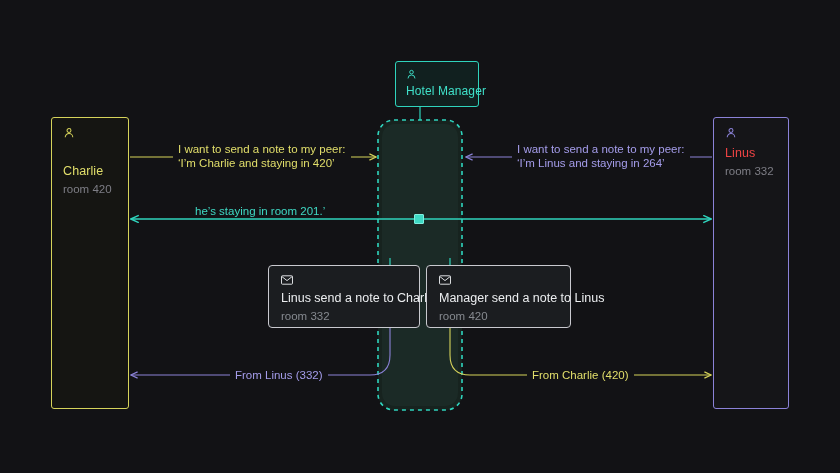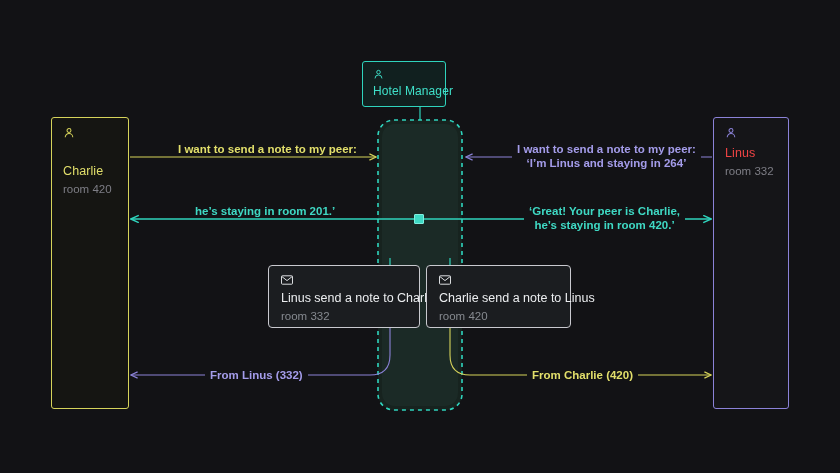--- a/index.html
+++ b/index.html
@@ -38,21 +38,21 @@
 
   
   #peer-charlie { left: 51px; top: 117px; width: 78px; height: 292px;
                   border-color: #d6d35a; background: #151512; }
   #peer-charlie .title { color: #e2df6b; margin-top: 25px; }
   #peer-linus   { left: 713px; top: 117px; width: 76px; height: 292px;
                   border-color: #8b82d8; background: #151518; }
   #peer-linus .title { color: #ef4444; }
 
   
-  #hotel-manager { left: 362px; top: 61px; width: 84px; height: 46px;
+  #hotel-manager { left: 395px; top: 61px; width: 84px; height: 46px;
                    border-color: #2fd4bd; background: #11201f; padding: 7px 10px; }
   #hotel-manager .ico { margin-bottom: 4px; }
   #hotel-manager .title { color: #3fe0c9; font-size: 12px; }
 
   
   .card {
     position: absolute;
     border: 1px solid #c9c9cf;
     border-radius: 4px;
     background: #1b1d20;
@@ -62,36 +62,35 @@
   .card .title { font-size: 12.5px; color: #eceef0; white-space: nowrap; line-height: 15px; }
   .card .sub { font-size: 11.5px; color: #868a90; white-space: nowrap; line-height: 15px; margin-top: 3px; }
   #card-linus   { left: 268px; top: 265px; width: 152px; height: 63px; }
   #card-charlie { left: 426px; top: 265px; width: 145px; height: 63px; }
 
   
   .elabel {
     position: absolute;
     font-size: 11.5px;
     line-height: 14px;
-    text-align: center;
+    text-align: left;
     white-space: nowrap;
     background: #121215;
     padding: 0 5px;
-    font-weight: bold;
   }
   .elabel .l { display: block; }
   .yellow { color: #e2df6b; }
   .purple { color: #a49cea; }
   .teal   { color: #3fd9c4; }
 
   #lbl-ask-charlie  { left: 173px; top: 142px; }
   #lbl-ask-linus    { left: 512px; top: 142px; }
   #lbl-reply-charlie{ left: 190px; top: 204px; }
   #lbl-reply-linus  { left: 524px; top: 204px; }
-  #lbl-from-linus   { left: 205px; top: 368px; }
+  #lbl-from-linus   { left: 230px; top: 368px; }
   #lbl-from-charlie { left: 527px; top: 368px; }
 
   
   #center-marker {
     position: absolute; left: 414px; top: 214px; width: 10px; height: 10px;
     background: #3fd9c4; border: 1px solid #7ff0e0; border-radius: 1px;
   }
 </style>
 </head>
 <body>
@@ -177,39 +176,36 @@
     <div class="sub">room 332</div>
   </div>
 
   <div class="card" id="card-charlie">
     <span class="ico">
       <svg width="12" height="10" viewBox="0 0 14 11">
         <rect x="0.6" y="0.6" width="12.8" height="9.8" rx="1" fill="none" stroke="#e8eaec" stroke-width="1.1"></rect>
         <path d="M0.9 1.4 L7 6.2 L13.1 1.4" fill="none" stroke="#e8eaec" stroke-width="1.1"></path>
       </svg>
     </span>
-    <div class="title">Charlie send a note to Linus</div>
+    <div class="title">Manager send a note to Linus</div>
     <div class="sub">room 420</div>
   </div>
 
   <div class="elabel yellow" id="lbl-ask-charlie">
     <span class="l">I want to send a note to my peer:</span>
+    <span class="l">‘I’m Charlie and staying in 420’</span>
   </div>
 
   <div class="elabel purple" id="lbl-ask-linus">
     <span class="l">I want to send a note to my peer:</span>
     <span class="l">‘I’m Linus and staying in 264’</span>
   </div>
 
   <div class="elabel teal" id="lbl-reply-charlie">
     <span class="l">he’s staying in room 201.’</span>
   </div>
 
-  <div class="elabel teal" id="lbl-reply-linus">
-    <span class="l">‘Great! Your peer is Charlie,</span>
-    <span class="l">he’s staying in room 420.’</span>
-  </div>
 
   <div class="elabel purple" id="lbl-from-linus">From Linus (332)</div>
 
   <div class="elabel yellow" id="lbl-from-charlie">From Charlie (420)</div>
 
 </div>
 
 </body></html>

